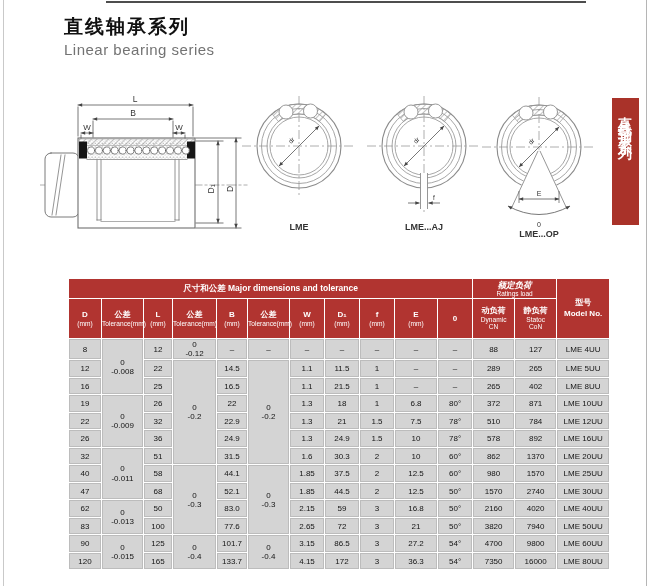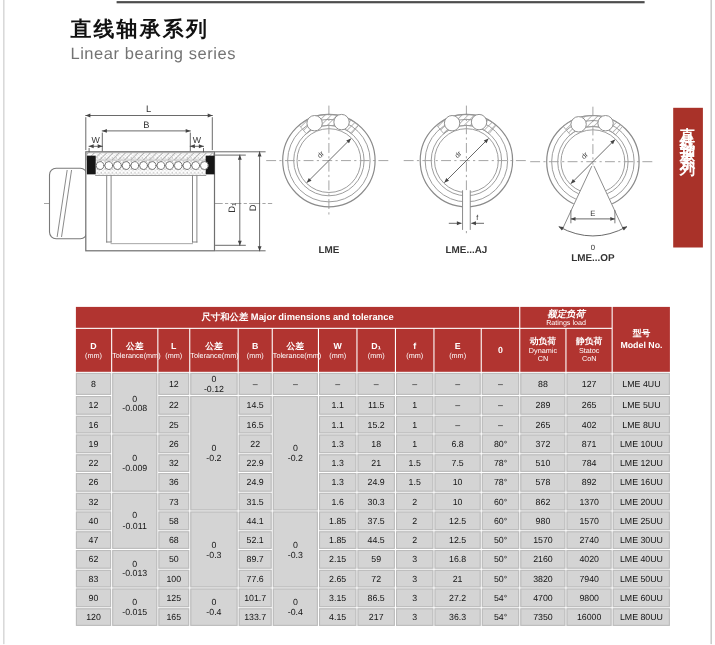--- a/index.html
+++ b/index.html
@@ -307,21 +307,21 @@
             <td>–</td>
             <td>289</td>
             <td>265</td>
             <td>LME 5UU</td>
           </tr>
           <tr>
             <td>16</td>
             <td>25</td>
             <td>16.5</td>
             <td>1.1</td>
-            <td>15.2</td>
+            <td>21.5</td>
             <td>1</td>
             <td>–</td>
             <td>–</td>
             <td>265</td>
             <td>402</td>
             <td>LME 8UU</td>
           </tr>
           <tr>
             <td>19</td>
             <td rowspan="3">0
@@ -360,21 +360,21 @@
             <td>10</td>
             <td>78°</td>
             <td>578</td>
             <td>892</td>
             <td>LME 16UU</td>
           </tr>
           <tr>
             <td>32</td>
             <td rowspan="3">0
 -0.011</td>
-            <td>73</td>
+            <td>51</td>
             <td>31.5</td>
             <td>1.6</td>
             <td>30.3</td>
             <td>2</td>
             <td>10</td>
             <td>60°</td>
             <td>862</td>
             <td>1370</td>
             <td>LME 20UU</td>
           </tr>
@@ -406,21 +406,21 @@
             <td>50°</td>
             <td>1570</td>
             <td>2740</td>
             <td>LME 30UU</td>
           </tr>
           <tr>
             <td>62</td>
             <td rowspan="2">0
 -0.013</td>
             <td>50</td>
-            <td>89.7</td>
+            <td>83.0</td>
             <td>2.15</td>
             <td>59</td>
             <td>3</td>
             <td>16.8</td>
             <td>50°</td>
             <td>2160</td>
             <td>4020</td>
             <td>LME 40UU</td>
           </tr>
           <tr>
@@ -453,21 +453,21 @@
             <td>54°</td>
             <td>4700</td>
             <td>9800</td>
             <td>LME 60UU</td>
           </tr>
           <tr>
             <td>120</td>
             <td>165</td>
             <td>133.7</td>
             <td>4.15</td>
-            <td>217</td>
+            <td>172</td>
             <td>3</td>
             <td>36.3</td>
             <td>54°</td>
             <td>7350</td>
             <td>16000</td>
             <td>LME 80UU</td>
           </tr>
         </tbody>
     </table>
   </div>

